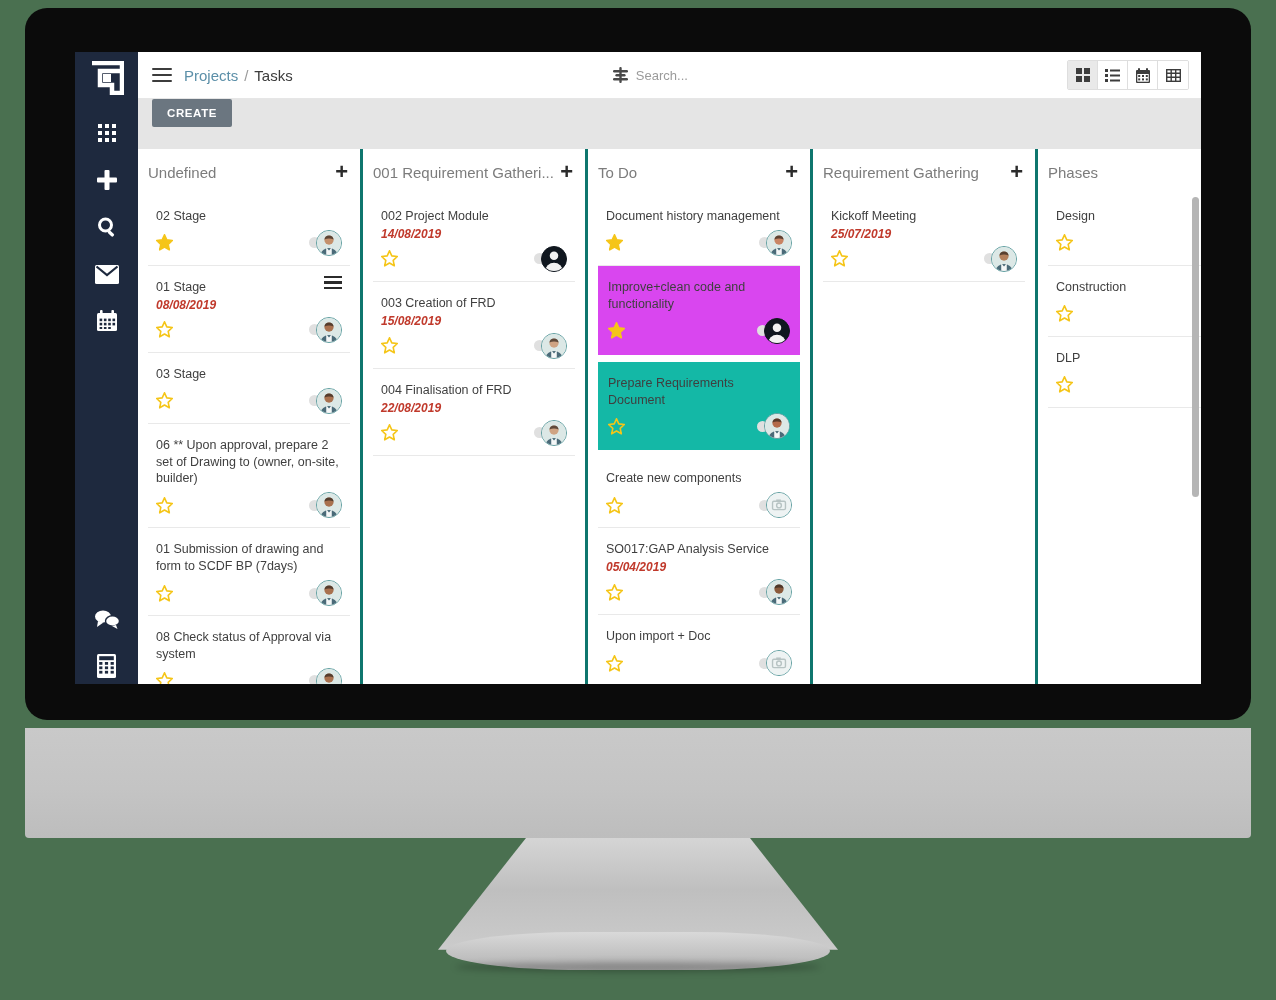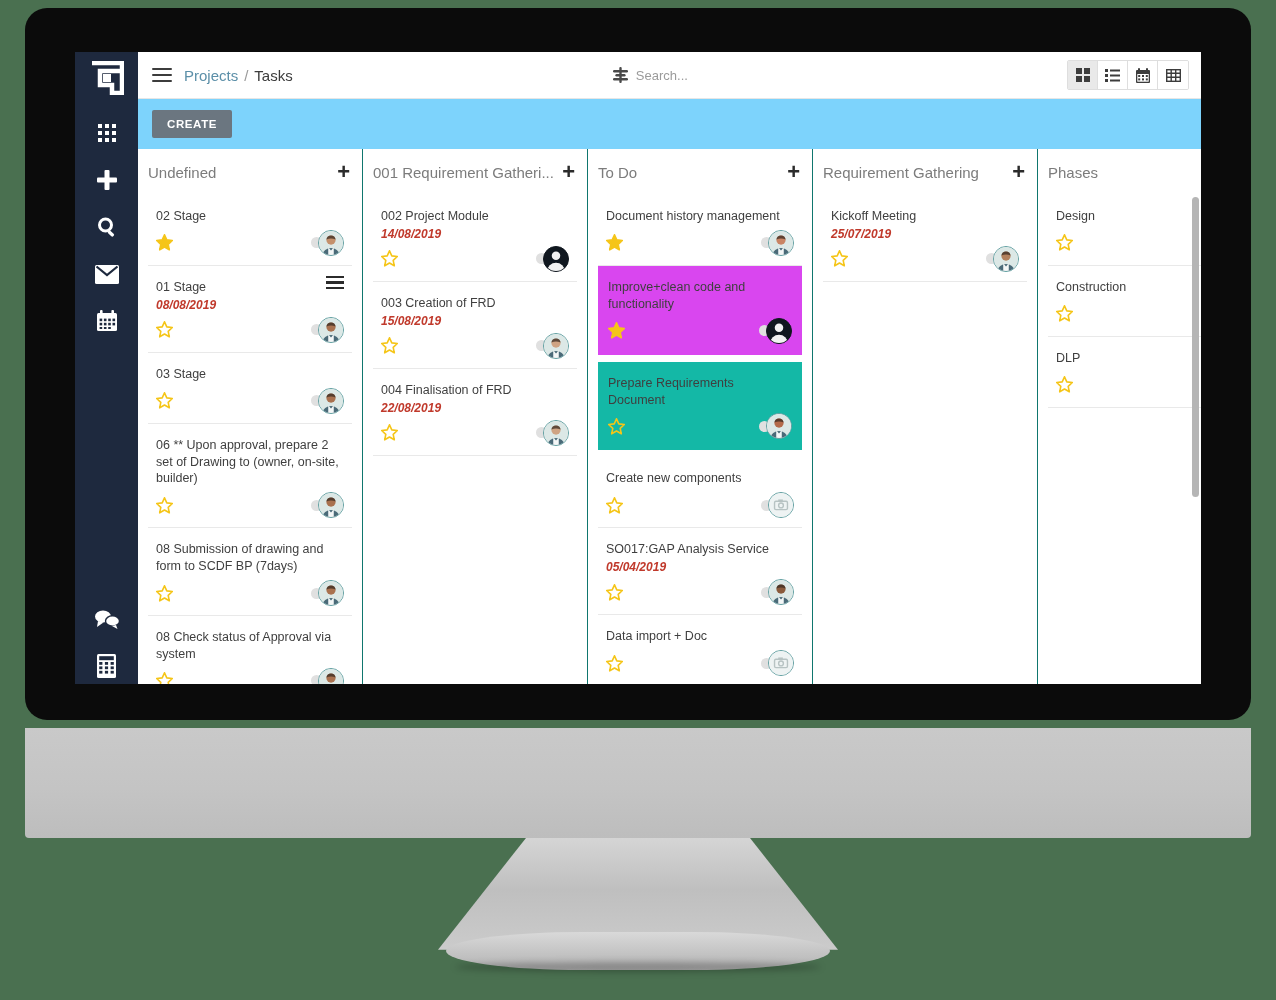--- a/index.html
+++ b/index.html
@@ -124,21 +124,21 @@
   .vt-btn {
     width: 30px; height: 28px;
     display: flex; align-items: center; justify-content: center;
     background: #fff; cursor: pointer;
     border-right: 1px solid #dedede;
   }
   .vt-btn:last-child { border-right: none; }
   .vt-btn.active { background: #e9e9e9; }
 
   
-  .create-row { height: 50px; display: flex; align-items: center; padding-left: 14px; background: #7dd3fc; flex: 0 0 50px; }
+  .create-row { height: 50px; display: flex; align-items: flex-start; padding-left: 14px; background: #e5e5e5; flex: 0 0 50px; }
   .create-btn {
     background: #6b7680;
     color: #fff;
     font-size: 11.5px;
     font-weight: bold;
     letter-spacing: .6px;
     padding: 8px 15px;
     border: none;
     border-radius: 2px;
     cursor: pointer;
@@ -149,21 +149,21 @@
   .board {
     flex: 1;
     display: flex;
     overflow: hidden;
     background: #fff;
     position: relative;
   }
   .column {
     width: 225px;
     flex: 0 0 225px;
-    border-right: 1px solid #0f766e;
+    border-right: 3px solid #0f766e;
     display: flex;
     flex-direction: column;
     min-width: 0;
   }
   .col-head {
     height: 46px;
     display: flex;
     align-items: center;
     padding: 0 12px 0 10px;
     flex: 0 0 46px;
@@ -479,21 +479,21 @@
                 <span class="avatar"><svg viewBox="0 0 26 26">
                     <rect width="26" height="26" fill="#dce8e6"></rect>
                     <circle cx="13" cy="9.8" r="5" fill="#a9714f"></circle>
                     <path d="M13 5 a5 5 0 0 1 5 4.2 q-5 -2.4 -10 0 A5 5 0 0 1 13 5z" fill="#3a2b22" opacity=".75"></path>
                     <path d="M3.5 26 a9.6 9 0 0 1 19 0z" fill="#4a6a78"></path>
                     <path d="M10 17.5 L13 21 L16 17.5 L16 26 L10 26z" fill="#f4f7f7"></path>
                   </svg></span>
               </div>
             </div>
             <div class="card">
-              <div class="card-title">08 Submission of drawing and form to SCDF BP (7days)</div>
+              <div class="card-title">01 Submission of drawing and form to SCDF BP (7days)</div>
               <div class="card-foot">
                 <svg class="star" viewBox="0 0 17 17">
                   <polygon points="8.5,0.8 10.8,5.9 16.3,6.5 12.2,10.3 13.3,15.8 8.5,13 3.7,15.8 4.8,10.3 0.7,6.5 6.2,5.9" fill="none" stroke="#f5c518" stroke-width="1.6" stroke-linejoin="round"></polygon>
                 </svg>
                 <span class="spacer"></span>
                 <span class="dot"></span>
                 <span class="avatar"><svg viewBox="0 0 26 26">
                     <rect width="26" height="26" fill="#dce8e6"></rect>
                     <circle cx="13" cy="9.8" r="5" fill="#a9714f"></circle>
                     <path d="M13 5 a5 5 0 0 1 5 4.2 q-5 -2.4 -10 0 A5 5 0 0 1 13 5z" fill="#3a2b22" opacity=".75"></path>
@@ -664,21 +664,21 @@
                 <span class="avatar"><svg viewBox="0 0 26 26">
                     <rect width="26" height="26" fill="#dce8e6"></rect>
                     <circle cx="13" cy="9.8" r="5" fill="#8a5a3c"></circle>
                     <path d="M13 5 a5 5 0 0 1 5 4.2 q-5 -2.4 -10 0 A5 5 0 0 1 13 5z" fill="#3a2b22" opacity=".75"></path>
                     <path d="M3.5 26 a9.6 9 0 0 1 19 0z" fill="#4a6a78"></path>
                     <path d="M10 17.5 L13 21 L16 17.5 L16 26 L10 26z" fill="#f4f7f7"></path>
                   </svg></span>
               </div>
             </div>
             <div class="card">
-              <div class="card-title">Data import + Doc</div>
+              <div class="card-title">Upon import + Doc</div>
               <div class="card-foot">
                 <svg class="star" viewBox="0 0 17 17">
                   <polygon points="8.5,0.8 10.8,5.9 16.3,6.5 12.2,10.3 13.3,15.8 8.5,13 3.7,15.8 4.8,10.3 0.7,6.5 6.2,5.9" fill="none" stroke="#f5c518" stroke-width="1.6" stroke-linejoin="round"></polygon>
                 </svg>
                 <span class="spacer"></span>
                 <span class="dot"></span>
                 <span class="avatar"><svg viewBox="0 0 26 26">
                     <rect width="26" height="26" fill="#eef3f3"></rect>
                     <rect x="6" y="9" width="14" height="9" rx="1.5" fill="none" stroke="#b7c3c3" stroke-width="1.5"></rect>
                     <circle cx="13" cy="13.5" r="2.6" fill="none" stroke="#b7c3c3" stroke-width="1.5"></circle>

